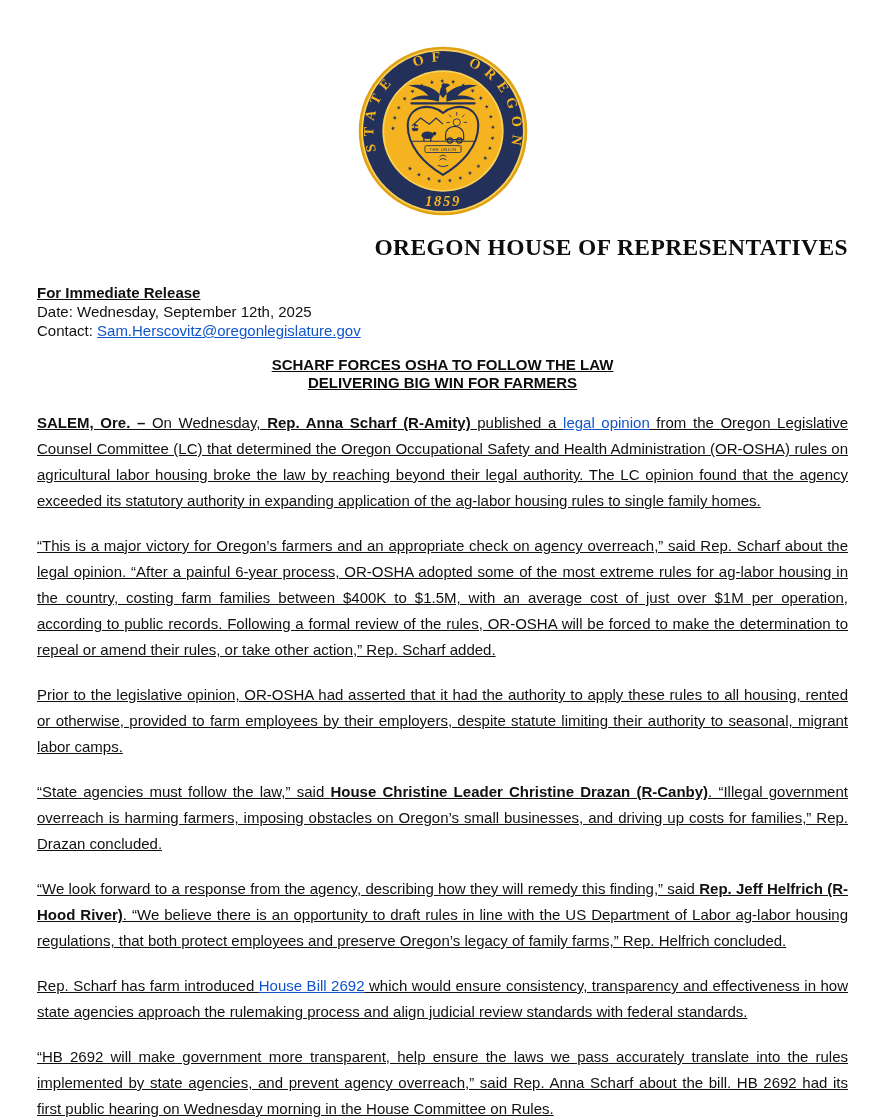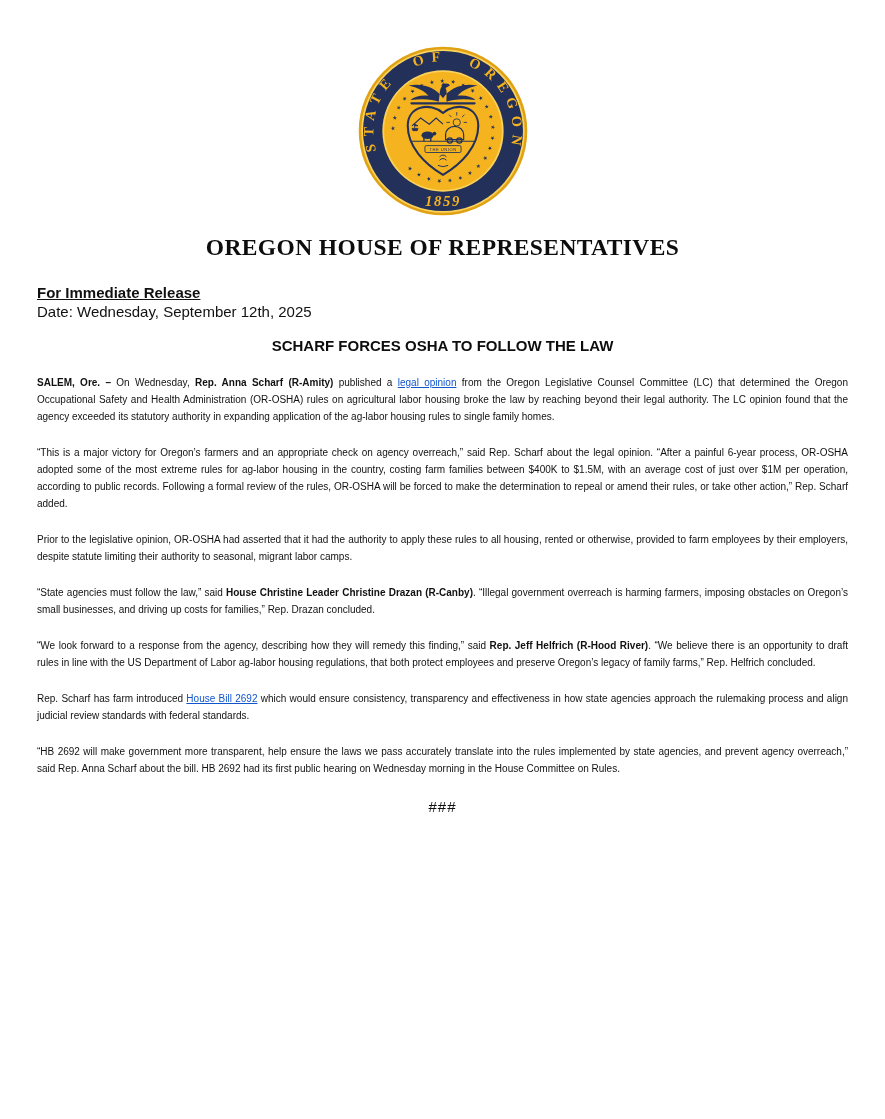--- a/index.html
+++ b/index.html
@@ -10,46 +10,48 @@
     color: #111111;
     overflow: hidden;
   }
   .page { padding: 45px 37px 0 37px; }
 
   .seal-wrap { text-align: center; height: 172px; }
   .seal-wrap svg { display: inline-block; }
 
   .org-title {
     margin-top: 17px;
-    text-align: center;
+    text-align: right;
     font-family: "Liberation Serif", serif;
     font-weight: 700;
     font-size: 23.5px;
     letter-spacing: 0.4px;
     color: #0d0d0d;
   }
 
   .release-block { margin-top: 22px; font-size: 15px; line-height: 19px; }
   .release-label { font-weight: 700; text-decoration: underline; }
   .doclink { color: #1155cc; text-decoration: underline; cursor: pointer; }
 
   .headline {
     margin-top: 16px;
     text-align: center;
     font-weight: 700;
     font-size: 15px;
     line-height: 17.5px;
     color: #0d0d0d;
+    text-decoration: underline;
   }
 
   .body-copy p {
     margin: 19px 0 0 0;
-    font-size: 10px;
-    line-height: 17px;
+    font-size: 15px;
+    line-height: 26px;
     text-align: justify;
+    text-decoration: underline;
   }
   .bold { font-weight: 700; }
 
   .end-mark {
     margin-top: 21px;
     text-align: center;
     font-size: 15px;
     letter-spacing: 1px;
   }
 </style>
@@ -127,24 +129,26 @@
         </g>
       </g>
     </svg>
   </div>
 
   <div class="org-title">OREGON HOUSE OF REPRESENTATIVES</div>
 
   <div class="release-block">
     <div class="release-label">For Immediate Release</div>
     <div>Date: Wednesday, September 12th, 2025</div>
+    <div><span>Contact: </span><a class="doclink" href="#">Sam.Herscovitz@oregonlegislature.gov</a></div>
   </div>
 
   <div class="headline">
     <div>SCHARF FORCES OSHA TO FOLLOW THE LAW</div>
+    <div>DELIVERING BIG WIN FOR FARMERS</div>
   </div>
 
   <div class="body-copy">
     <p><span class="bold">SALEM, Ore. – </span><span>On Wednesday, </span><span class="bold">Rep. Anna Scharf (R-Amity)</span><span> published a </span><a class="doclink" href="#">legal opinion</a><span> from the Oregon Legislative Counsel Committee (LC) that determined the Oregon Occupational Safety and Health Administration (OR-OSHA) rules on agricultural labor housing broke the law by reaching beyond their legal authority. The LC opinion found that the agency exceeded its statutory authority in expanding application of the ag-labor housing rules to single family homes.</span></p>
     <p><span>“This is a major victory for Oregon’s farmers and an appropriate check on agency overreach,” said Rep. Scharf about the legal opinion. “After a painful 6-year process, OR-OSHA adopted some of the most extreme rules for ag-labor housing in the country, costing farm families between $400K to $1.5M, with an average cost of just over $1M per operation, according to public records. Following a formal review of the rules, OR-OSHA will be forced to make the determination to repeal or amend their rules, or take other action,” Rep. Scharf added.</span></p>
     <p><span>Prior to the legislative opinion, OR-OSHA had asserted that it had the authority to apply these rules to all housing, rented or otherwise, provided to farm employees by their employers, despite statute limiting their authority to seasonal, migrant labor camps.</span></p>
     <p><span>“State agencies must follow the law,” said </span><span class="bold">House Christine Leader Christine Drazan (R-Canby)</span><span>. “Illegal government overreach is harming farmers, imposing obstacles on Oregon’s small businesses, and driving up costs for families,” Rep. Drazan concluded.</span></p>
     <p><span>“We look forward to a response from the agency, describing how they will remedy this finding,” said </span><span class="bold">Rep. Jeff Helfrich (R-Hood River)</span><span>. “We believe there is an opportunity to draft rules in line with the US Department of Labor ag-labor housing regulations, that both protect employees and preserve Oregon’s legacy of family farms,” Rep. Helfrich concluded.</span></p>
     <p><span>Rep. Scharf has farm introduced </span><a class="doclink" href="#">House Bill 2692</a><span> which would ensure consistency, transparency and effectiveness in how state agencies approach the rulemaking process and align judicial review standards with federal standards.</span></p>
     <p><span>“HB 2692 will make government more transparent, help ensure the laws we pass accurately translate into the rules implemented by state agencies, and prevent agency overreach,” said Rep. Anna Scharf about the bill. HB 2692 had its first public hearing on Wednesday morning in the House Committee on Rules.</span></p>

